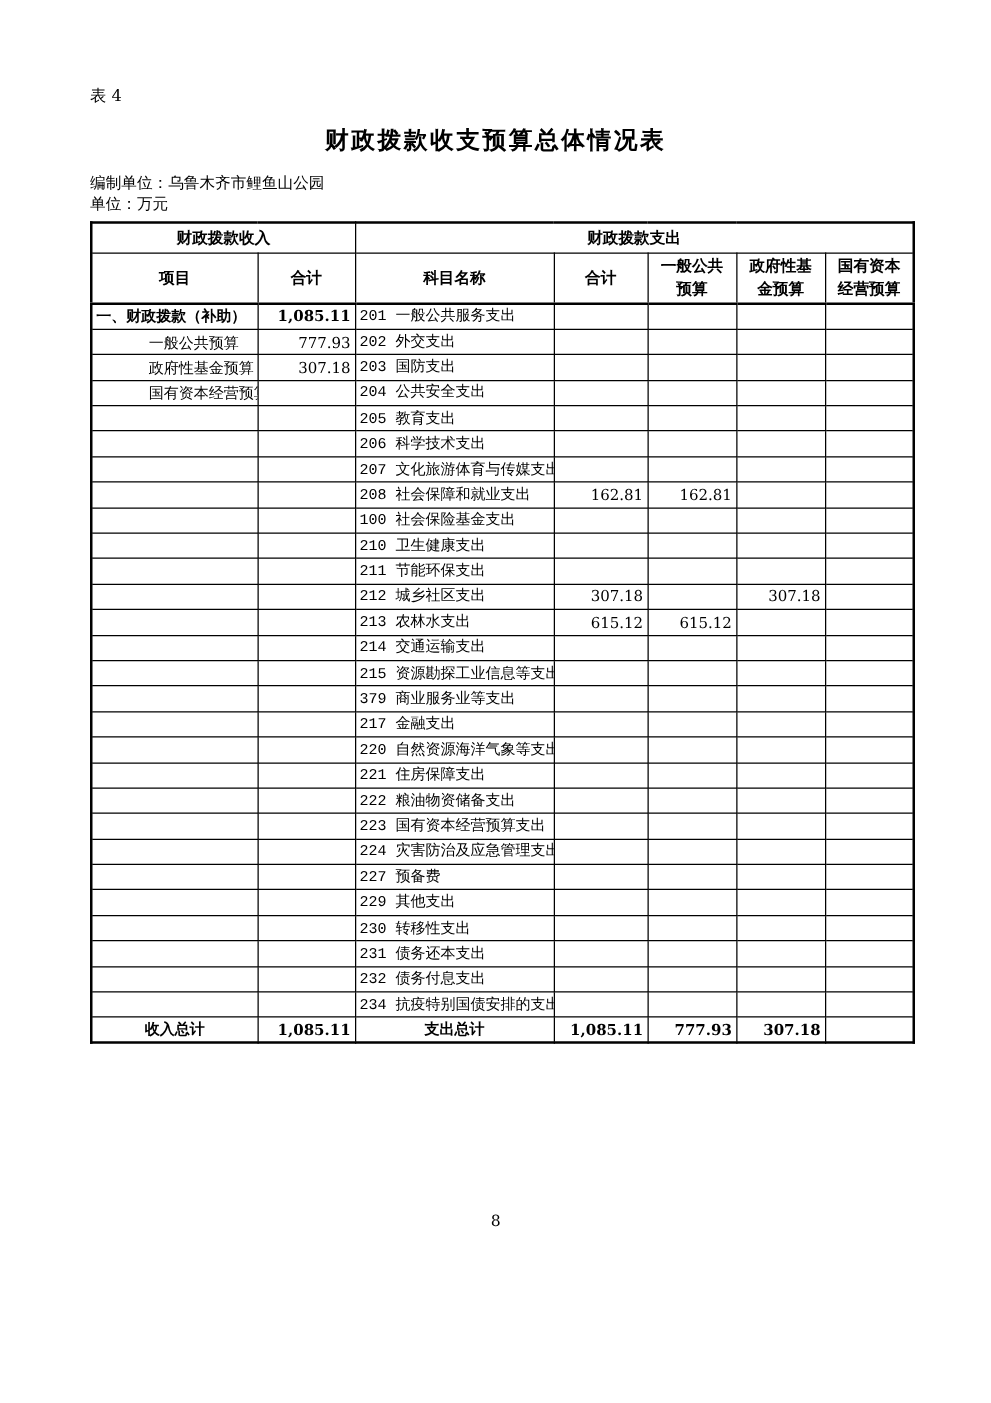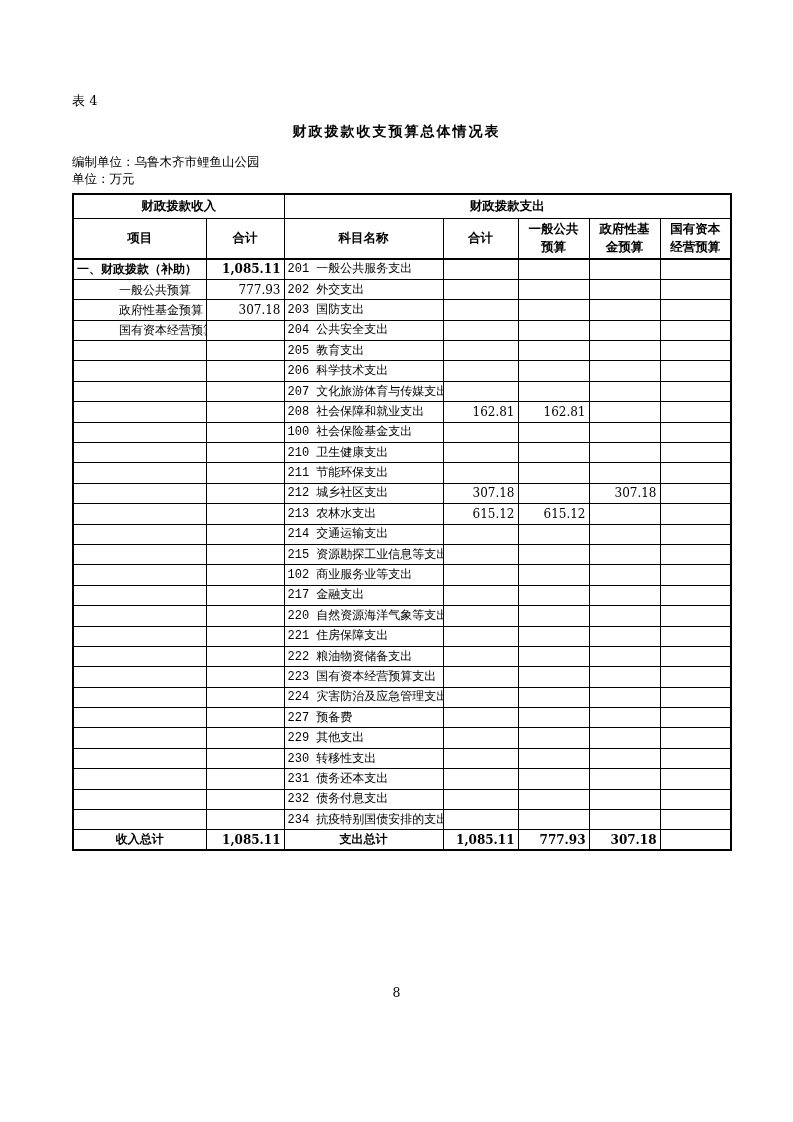--- a/index.html
+++ b/index.html
@@ -3,29 +3,29 @@
 <meta charset="utf-8">
 <style>
   * { box-sizing: border-box; }
   html, body { margin: 0; padding: 0; }
   body {
     width: 793px; height: 1122px;
     background: #ffffff;
     color: #000;
     font-family: "DejaVu Serif", "Liberation Serif", serif;
   }
-  .page { position: relative; width: 793px; height: 1122px; padding-top: 92px; }
+  .page { position: relative; width: 793px; height: 1122px; padding-top: 68px; }
   .table-label {
     margin-left: 72px;
     font-size: 13px;
   }
   .doc-title {
     margin: 13px 0 0 0;
     text-align: center;
-    font-size: 14px;
+    font-size: 19px;
     font-weight: bold;
     letter-spacing: 2px;
   }
   .meta-row {
     display: flex;
     justify-content: space-between;
     margin: 13px 63px 5px 72px;
     font-size: 12.5px;
     flex-direction: column;
   }
@@ -250,21 +250,21 @@
           <td class="num"></td>
           <td class="subject">215 资源勘探工业信息等支出</td>
           <td class="num"></td>
           <td class="num"></td>
           <td class="num"></td>
           <td class="num"></td>
         </tr>
         <tr>
           <td class="item"></td>
           <td class="num"></td>
-          <td class="subject">102 商业服务业等支出</td>
+          <td class="subject">379 商业服务业等支出</td>
           <td class="num"></td>
           <td class="num"></td>
           <td class="num"></td>
           <td class="num"></td>
         </tr>
         <tr>
           <td class="item"></td>
           <td class="num"></td>
           <td class="subject">217 金融支出</td>
           <td class="num"></td>

